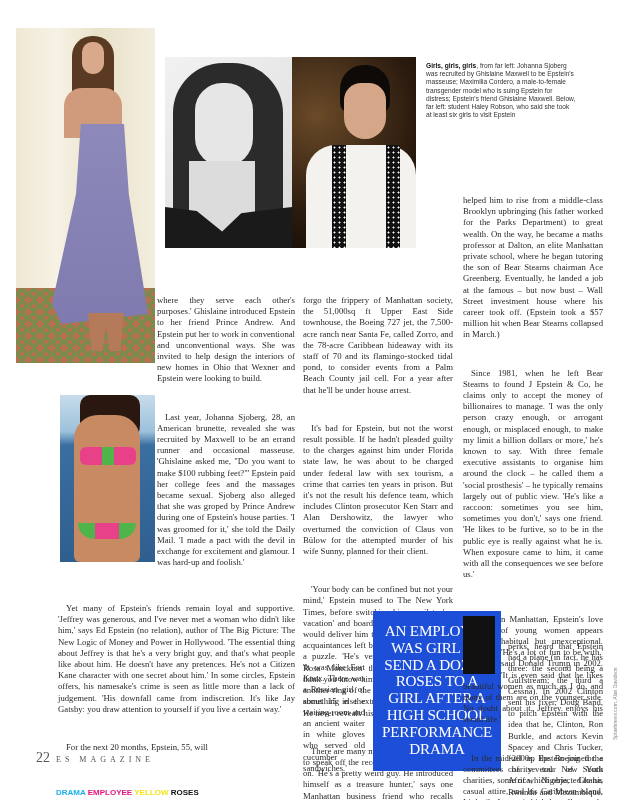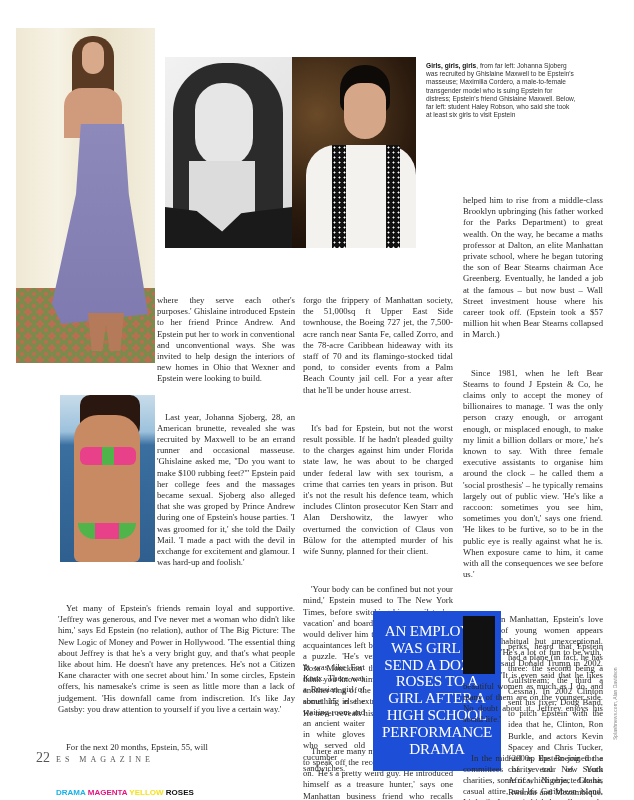--- a/index.html
+++ b/index.html
@@ -100,16 +100,16 @@
 </div>
 
 <div class="abs credit" style="left:612px;top:740px;">Splashnews.com, Alan Davidson</div>
 
 <div class="abs folio" style="left:36px;top:750px;">
   <span style="letter-spacing:0;font-size:14px;margin-right:6px;">22</span><span>ES MAGAZINE</span>
 </div>
 
 <div class="abs cmyk" style="left:56px;top:788px;">
   <span style="color:#1ab0e8;">DRAMA</span>
-  <span style="color:#e6157f;">MAGENTA</span>
+  <span style="color:#e6157f;">EMPLOYEE</span>
   <span style="color:#f5e21a;">YELLOW</span>
   <span style="color:#111;">ROSES</span>
 </div>
 
 </body></html>

